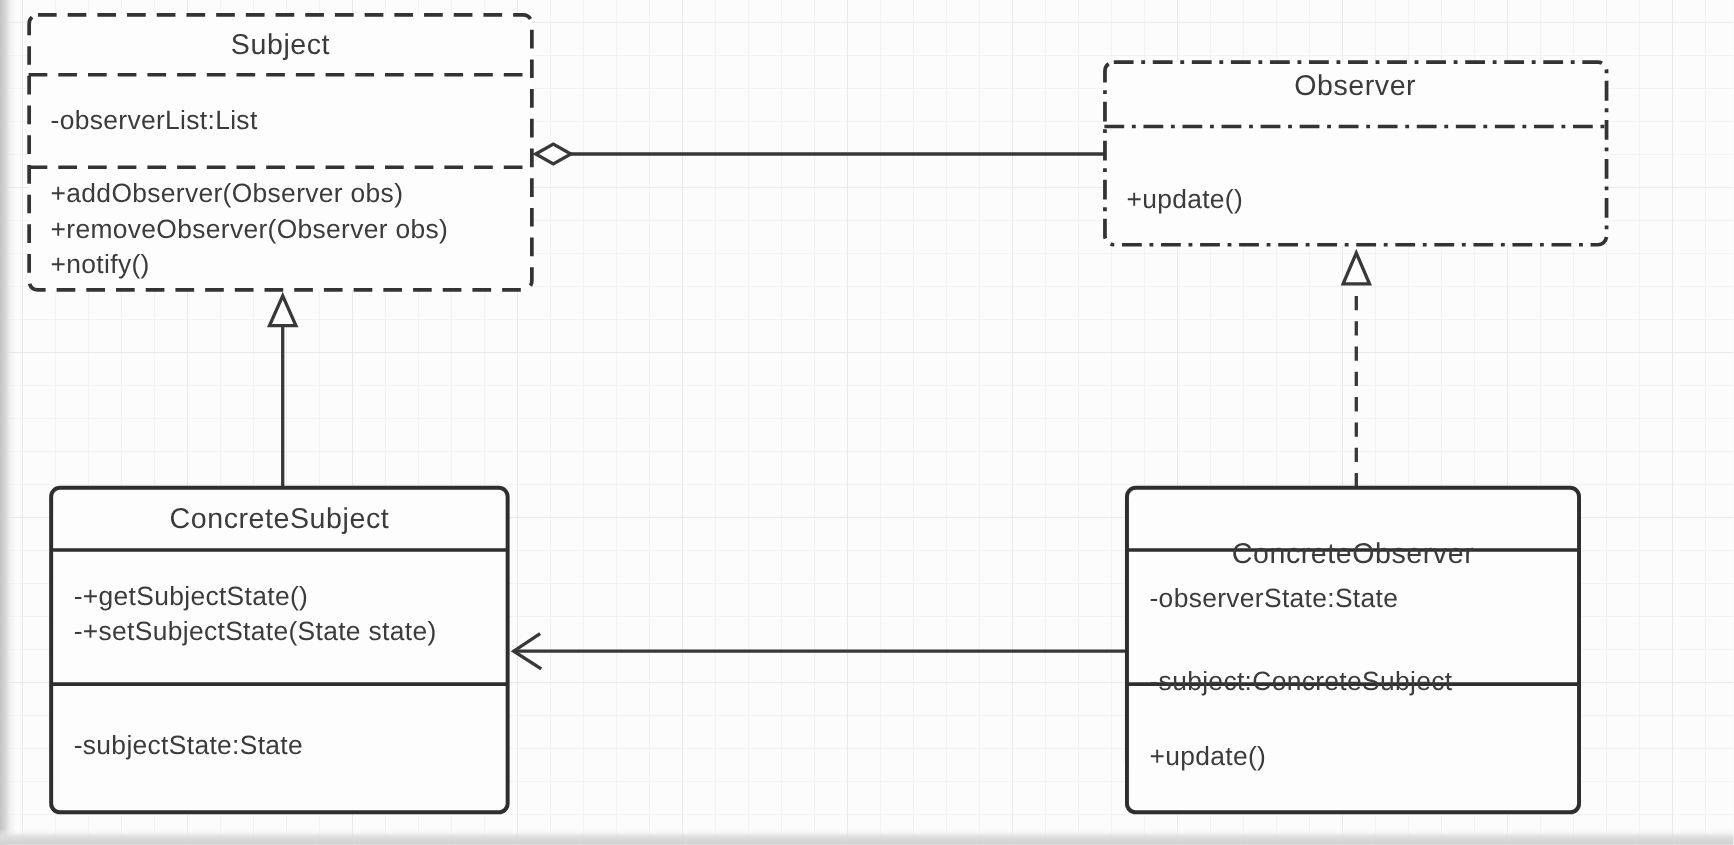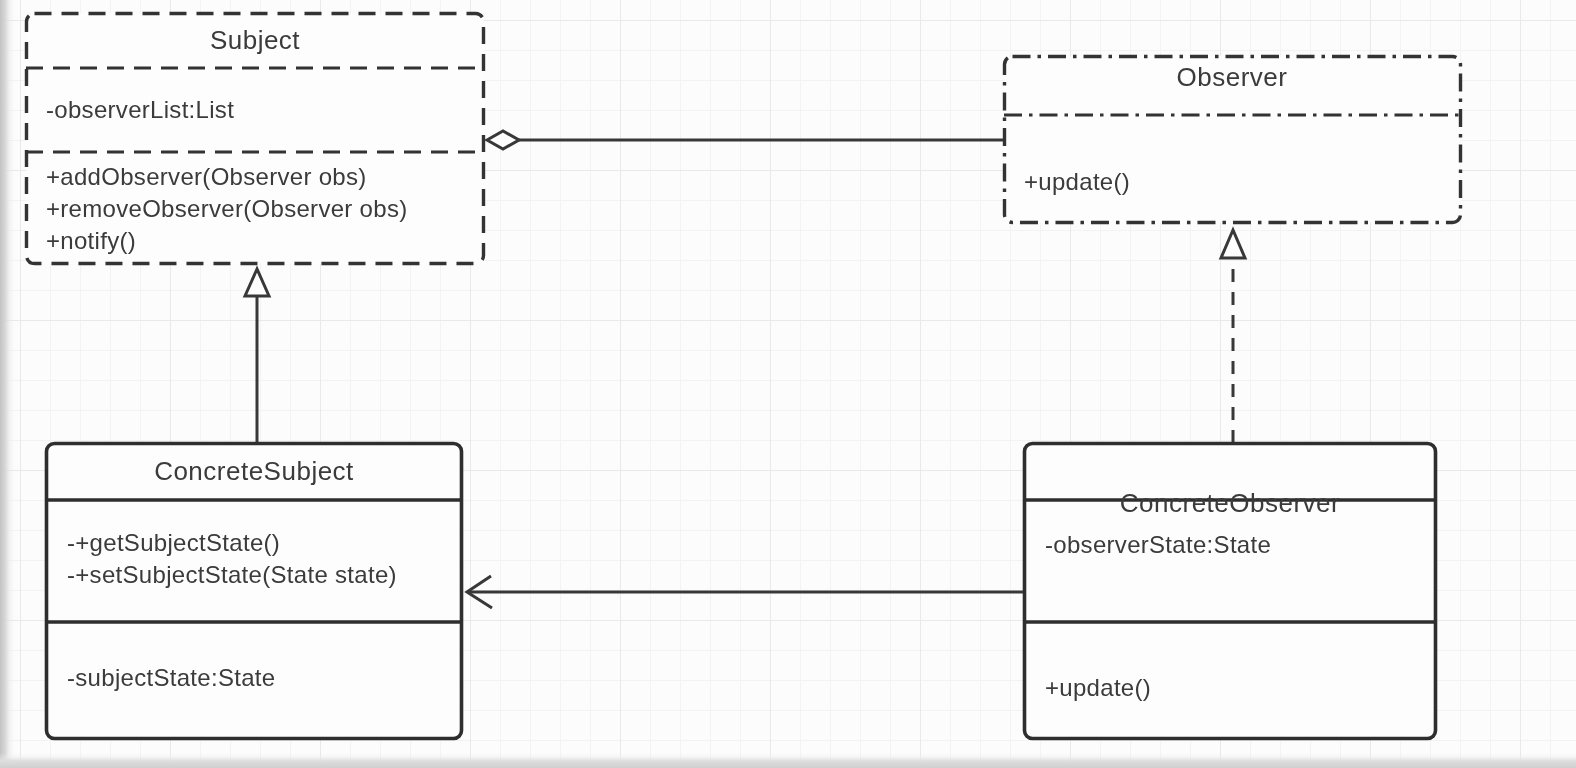--- a/index.html
+++ b/index.html
@@ -121,20 +121,21 @@
     </div>
     <div class="compartment body-compartment" style="height:122px;">
       <div class="member-line">-subjectState:State</div>
     </div>
   </div>
 
   <div class="class-box" style="left:1024px;top:442px;width:412px;height:297px;">
     <div class="compartment title-compartment" style="height:58px;margin-top:36px;">ConcreteObserver</div>
     <div class="compartment body-compartment" style="height:122px;justify-content:space-between;">
       <div class="member-line">-observerState:State</div>
+      <div class="member-line">-subject:ConcreteSubject</div>
     </div>
     <div class="compartment body-compartment" style="height:117px;">
       <div class="member-line">+update()</div>
     </div>
   </div>
 
   <div class="edge-left"></div>
   <div class="edge-bottom"></div>
 </div>
 

